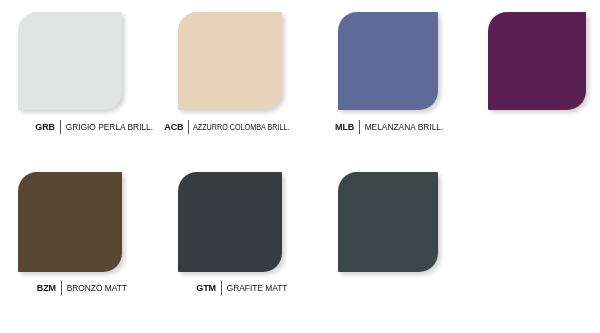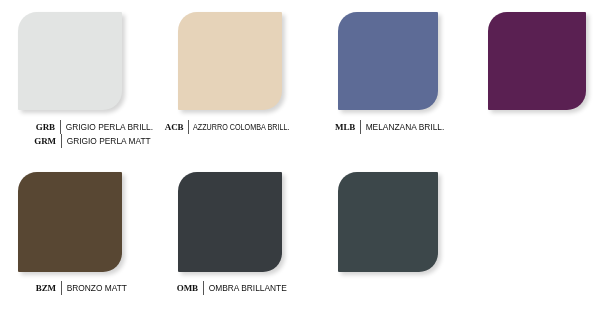--- a/index.html
+++ b/index.html
@@ -76,21 +76,20 @@
   }
   .code {
     font-weight: bold;
     font-size: 9px;
     letter-spacing: -0.1px;
     color: #111111;
     text-align: right;
     padding-right: 5px;
     border-right: 1px solid #555555;
     white-space: nowrap;
-    font-family: Liberation Serif, serif;
   }
   .name {
     font-size: 9px;
     color: #111111;
     padding-left: 5px;
     white-space: nowrap;
     transform: scaleX(0.93);
     transform-origin: left center;
   }
   .name.tight {
@@ -122,24 +121,20 @@
       <div class="chip chip-w-4" style="background-color: rgb(90, 32, 82);"></div>
     </div>
   </div>
 
   <div class="legend legend-top">
     <div class="legend-cell col-1 gut-1">
       <div class="entry">
         <span class="code">GRB</span>
         <span class="name">GRIGIO PERLA BRILL.</span>
       </div>
-      <div class="entry">
-        <span class="code">GRM</span>
-        <span class="name">GRIGIO PERLA MATT</span>
-      </div>
     </div>
     <div class="legend-cell col-3 gut-3">
       <div class="entry">
         <span class="code">ACB</span>
         <span class="name tight">AZZURRO COLOMBA BRILL.</span>
       </div>
     </div>
     <div class="legend-cell col-4 gut-4">
       <div class="entry">
         <span class="code">MLB</span>
@@ -161,22 +156,24 @@
     <div class="swatch-cell col-4"></div>
   </div>
 
   <div class="legend legend-bottom">
     <div class="legend-cell col-1 gut-1">
       <div class="entry">
         <span class="code">BZM</span>
         <span class="name">BRONZO MATT</span>
       </div>
     </div>
+    <div class="legend-cell col-2 gut-2">
+      <div class="entry">
+        <span class="code">GTM</span>
+        <span class="name">GRAFITE MATT</span>
+      </div>
+    </div>
     <div class="legend-cell col-3 gut-3">
-      <div class="entry">
-        <span class="code">OMB</span>
-        <span class="name">OMBRA BRILLANTE</span>
-      </div>
     </div>
     <div class="legend-cell col-4 gut-4"></div>
   </div>
 
 </div>
 
 </body></html>

